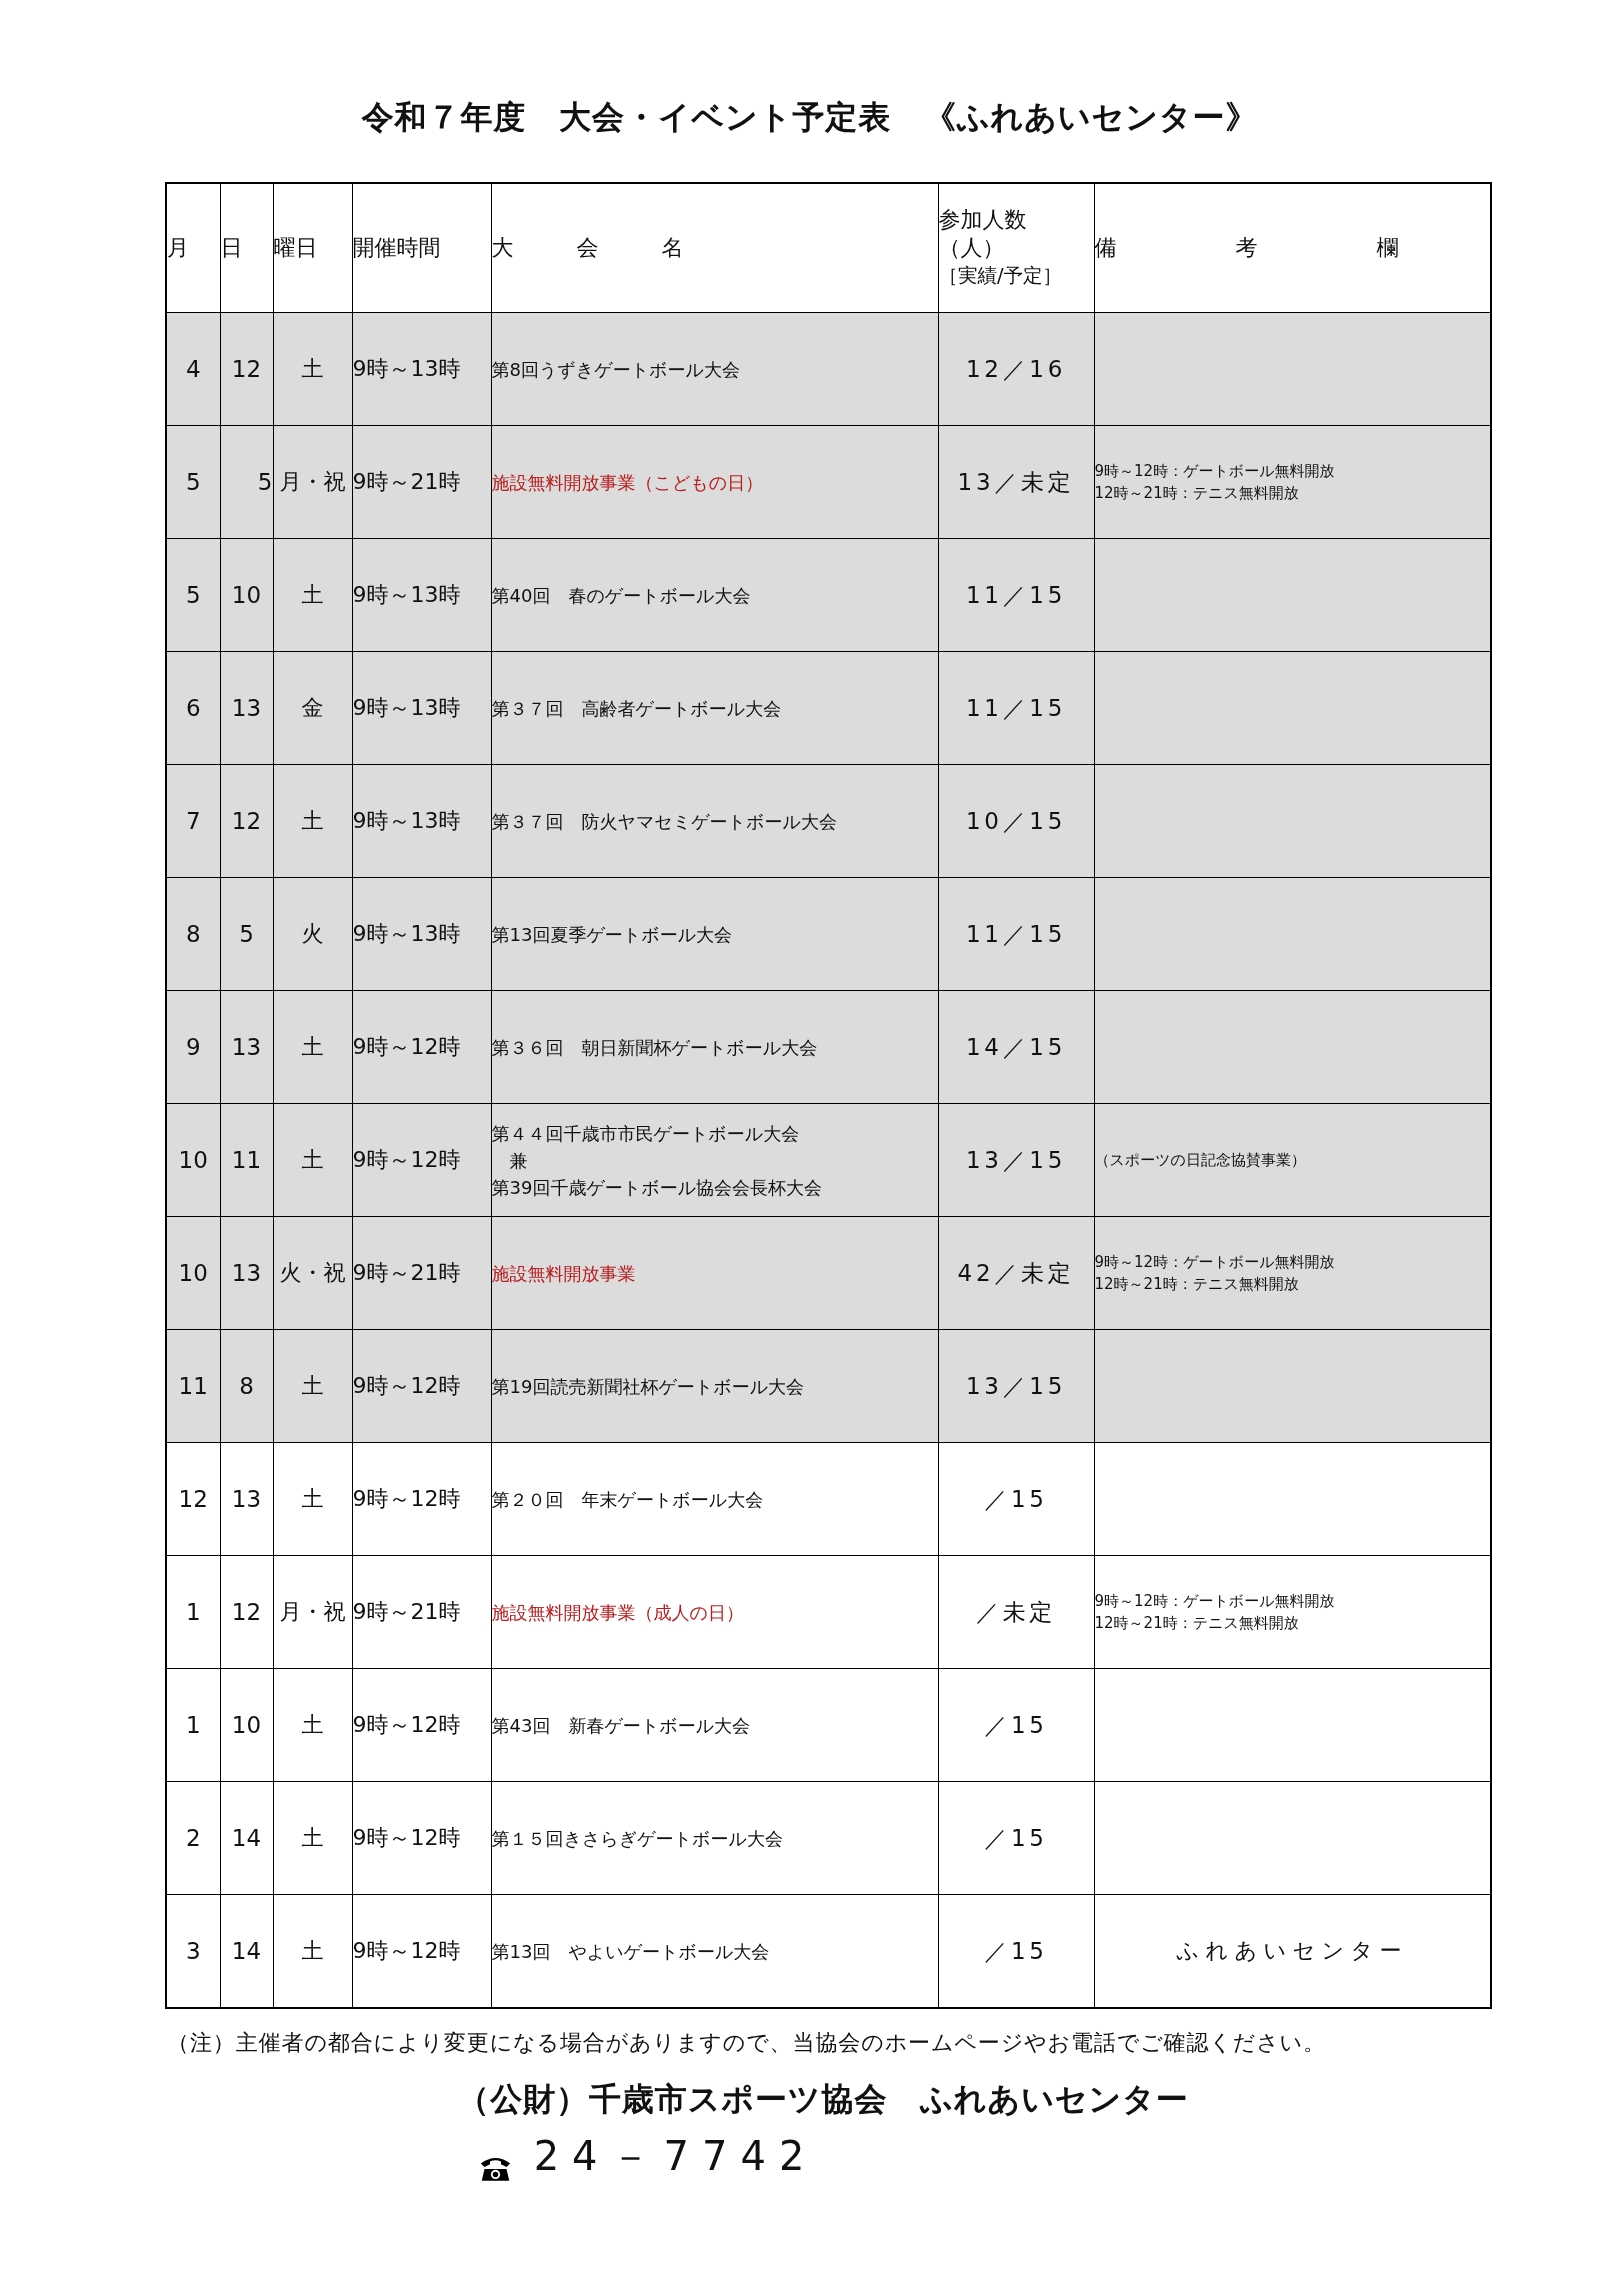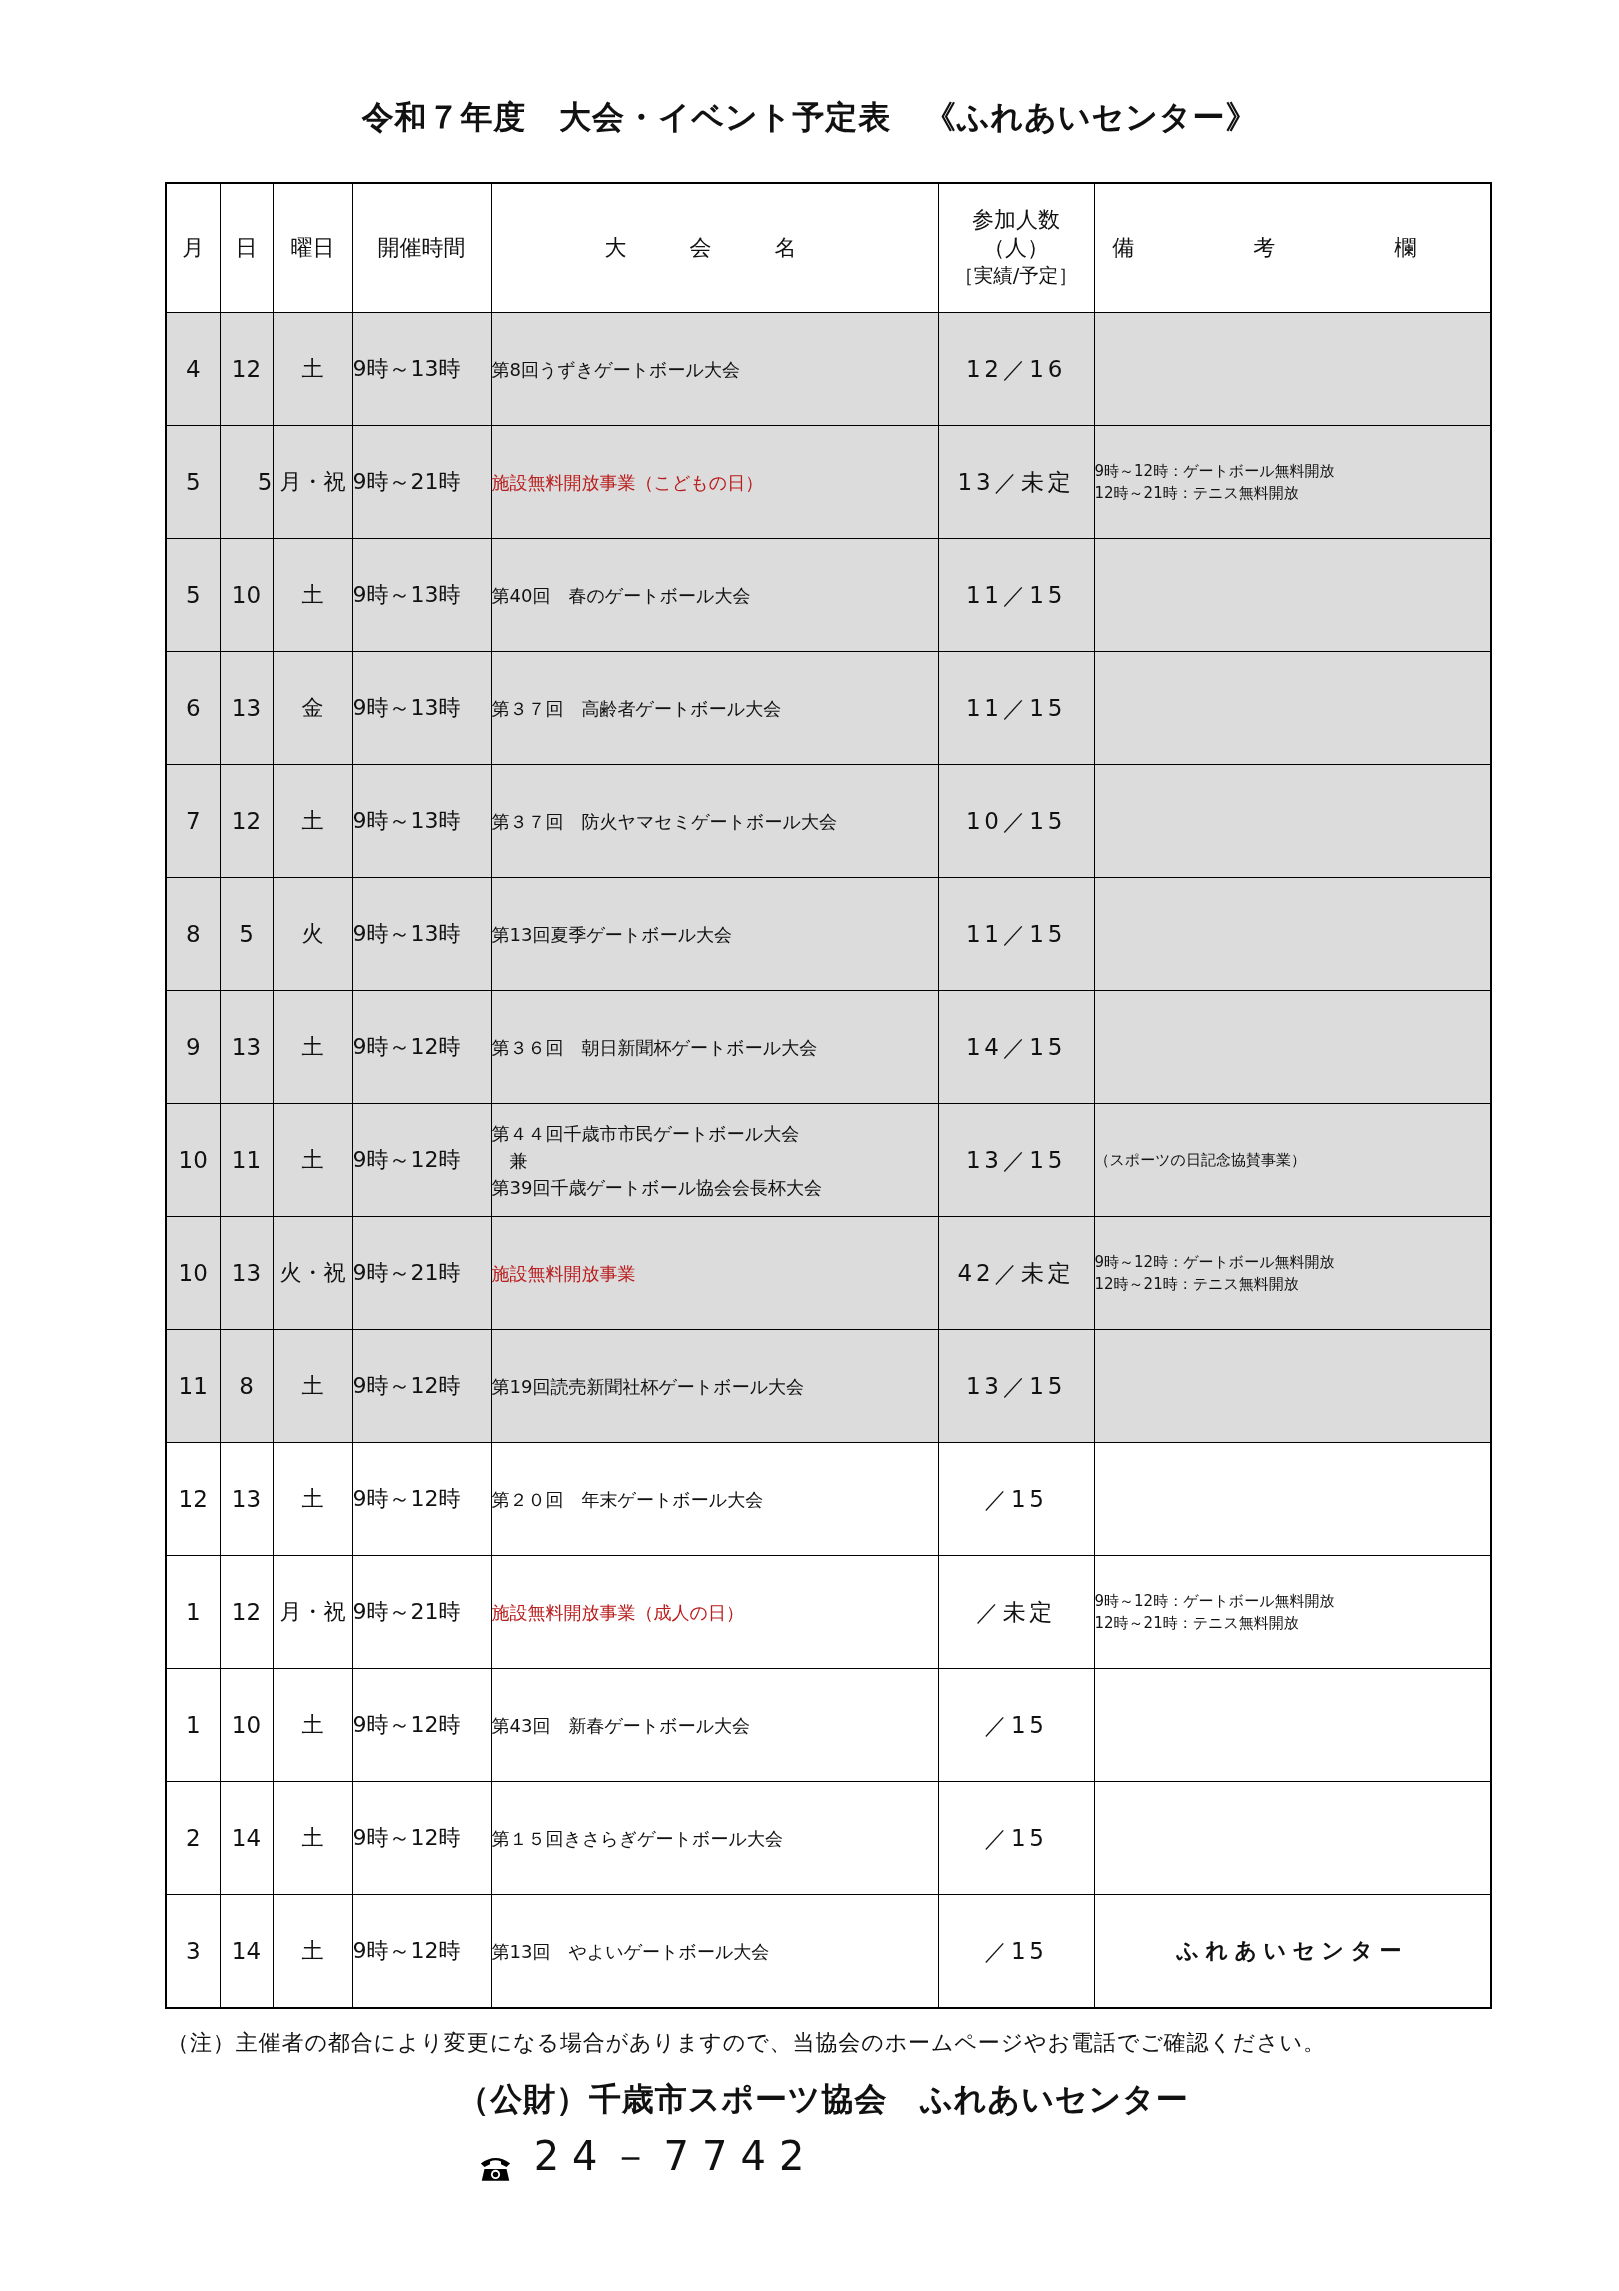--- a/index.html
+++ b/index.html
@@ -1,36 +1,36 @@
 <!DOCTYPE html>
 <html style="font-size:15px"><head>
 <meta charset="utf-8">
 <style>
   html, body { margin: 0; padding: 0; background: #ffffff; }
   body { width: 1620px; height: 2291px; position: relative; font-family: "DejaVu Sans", "Liberation Sans", sans-serif; color: #111; overflow: hidden; }
   .title { position: absolute; top: 96px; left: 0; width: 1620px; text-align: center; font-size: 32px; font-weight: bold; letter-spacing: 0.9px; }
   table.sched { position: absolute; top: 182px; left: 165px; border-collapse: collapse; table-layout: fixed; width: 1325px; }
   table.sched td, table.sched th { border: 1.9px solid #000; padding: 0; font-weight: normal; vertical-align: middle; }
   table.sched { border: 2.8px solid #000; }
-  thead th { height: 128px; font-size: 22px; text-align: center; }
+  thead th { height: 128px; font-size: 22px; text-align: left; }
   thead th.spaced { letter-spacing: 28px; }
   thead th.count { font-size: 22px; line-height: 28px; }
   thead th.count .sub { font-size: 19.5px; }
   tbody td { height: 112px; font-size: 23px; }
   tbody tr.shaded td { background: #dcdcdc; }
   tbody tr.plain td { background: #ffffff; }
   td.c { text-align: center; }
   td.r { text-align: right; padding-right: 5.6px; }
   td.time { text-align: left; font-size: 22px; white-space: nowrap; }
   td.dow { text-align: center; font-size: 22px; white-space: nowrap; }
   td.name { text-align: left; padding-left: 5.6px; font-size: 18px; line-height: 27px; }
   td.name.red { color: #b91c1c; }
   td.count { font-size: 23px; letter-spacing: 3.7px; text-align: center; }
   td.note { font-size: 15px; line-height: 22px; padding-left: 4.6px; }
-  td.note.center { text-align: center; letter-spacing: 6.5px; font-size: 22px; font-weight: bold; }
+  td.note.center { text-align: center; letter-spacing: 6.5px; font-size: 22px; }
   .footnote { position: absolute; top: 2028px; left: 167px; font-size: 22px; letter-spacing: 0.9px; white-space: nowrap; }
   .org { position: absolute; top: 2078px; left: 0; width: 1620px; text-align: center; font-size: 32px; font-weight: bold; letter-spacing: 0.9px; padding-left: 13px; }
   .phone { position: absolute; top: 2129px; left: 0; width: 1296px; text-align: center; font-size: 40px; letter-spacing: 13px; }
   .phone .tel-icon { display: inline-block; width: 33px; height: 28px; vertical-align: middle; margin-right: 22px; }
 </style>
 </head>
 <body>
 
 <div class="title">令和７年度　大会・イベント予定表　《ふれあいセンター》</div>
 

